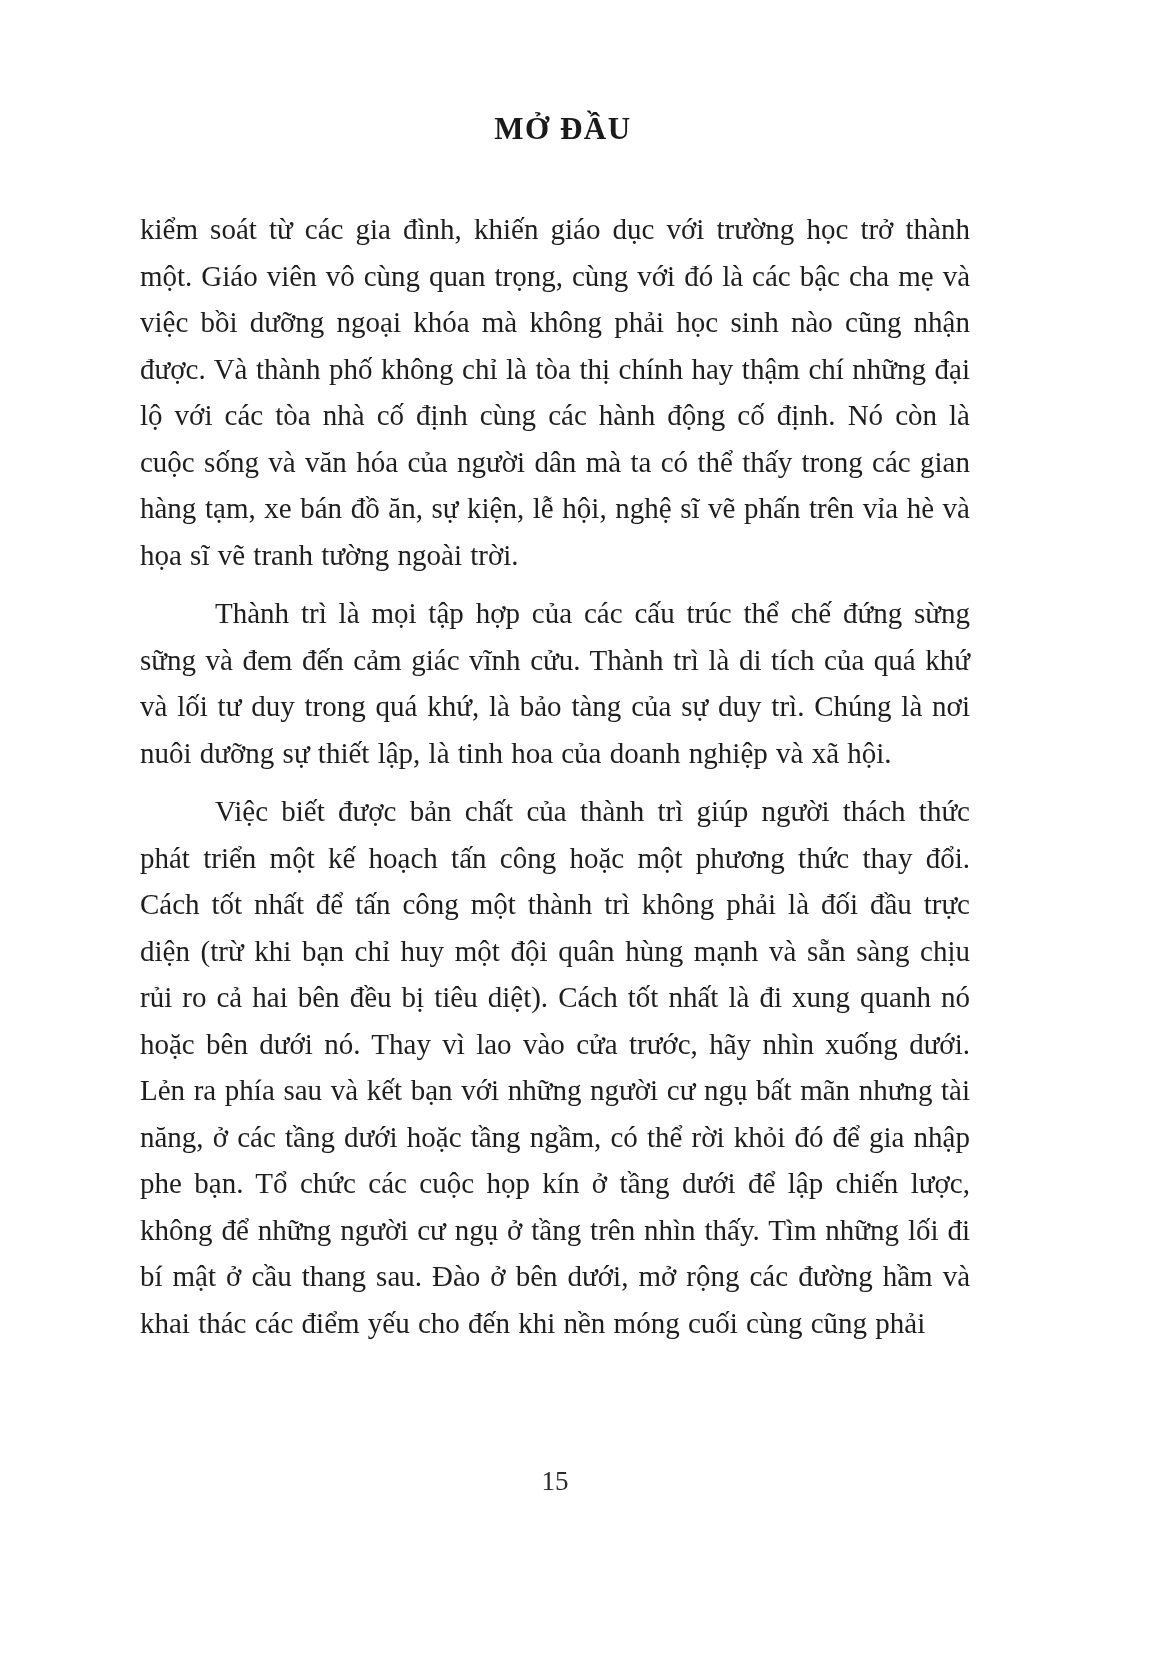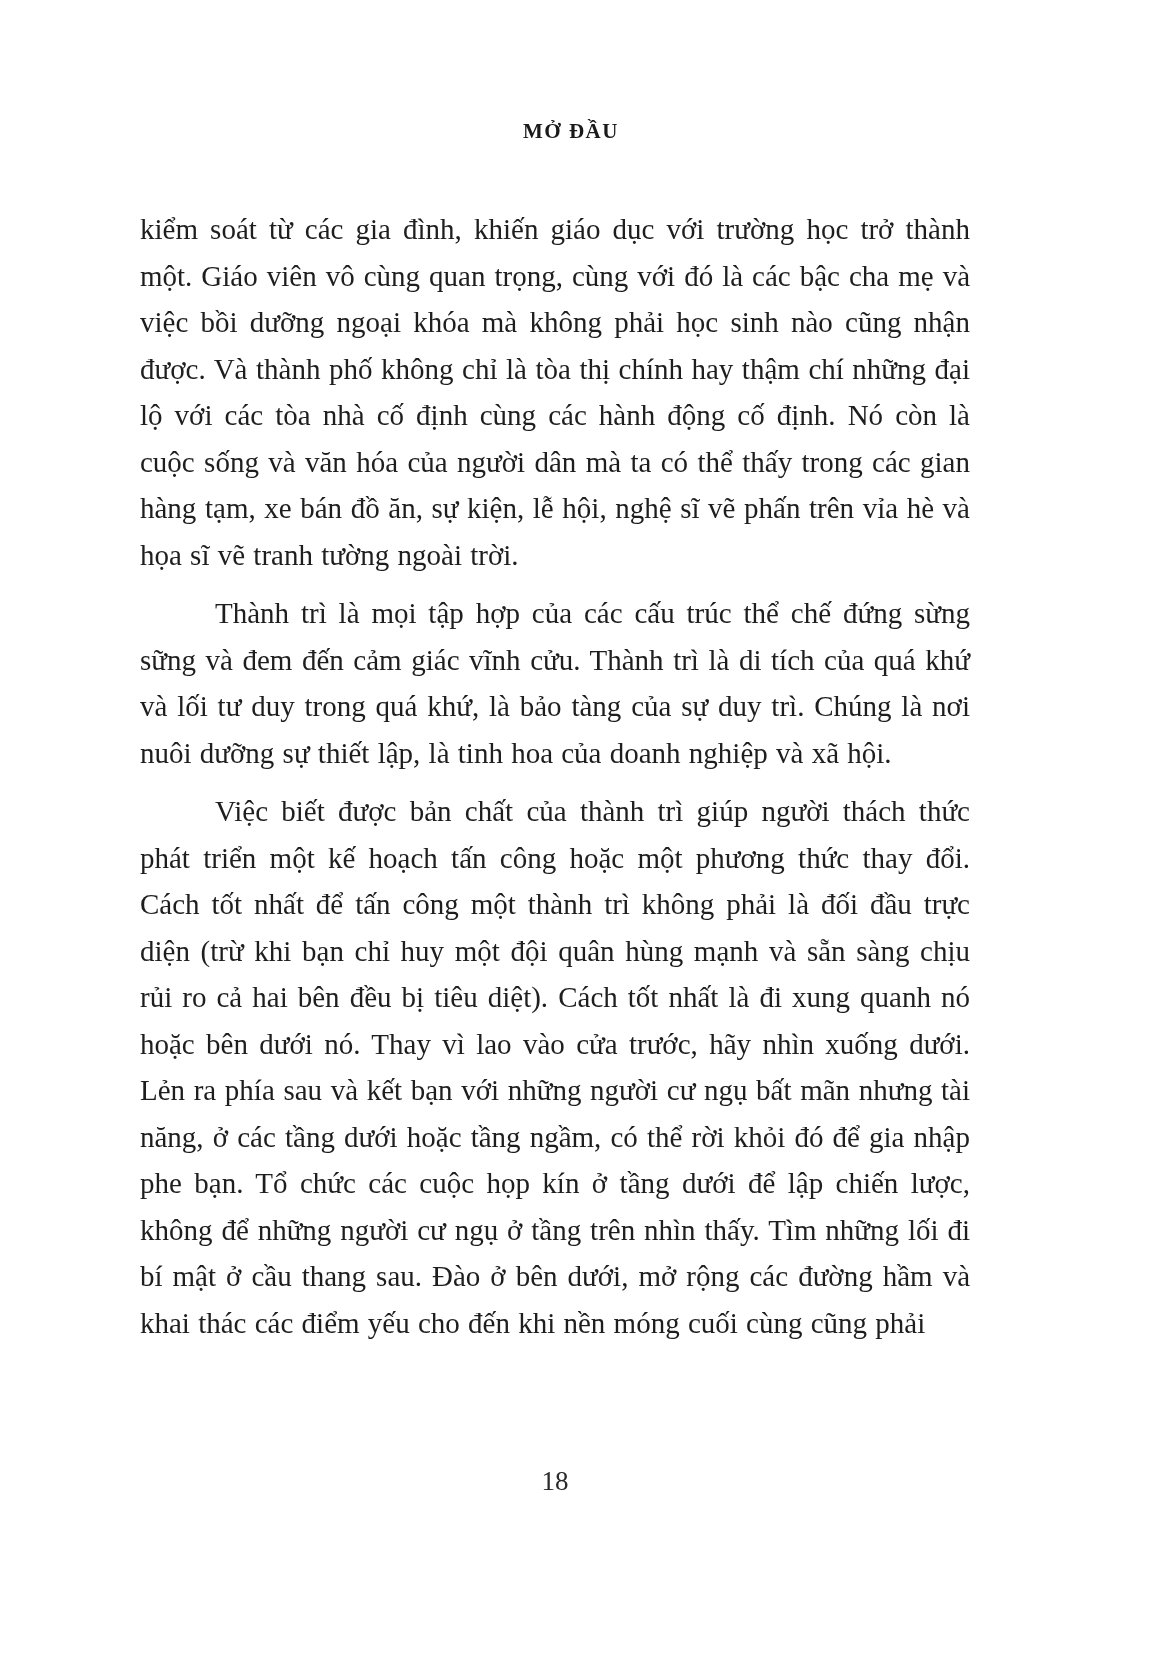--- a/index.html
+++ b/index.html
@@ -19,23 +19,23 @@
       position: absolute;
       inset: 0;
       background: #ffffff;
       overflow: hidden;
     }
     .chapter-title {
       position: absolute;
       top: 103px;
       left: 140px;
       width: 830px;
-      margin: 16px;
+      margin: 8px;
       text-align: center;
-      font-size: 21px;
+      font-size: 31px;
       font-weight: 600;
       letter-spacing: 1.5px;
       color: #1a1a1a;
     }
     .body-text {
       position: absolute;
       top: 196px;
       left: 140px;
       width: 830px;
       font-size: 29px;
@@ -68,15 +68,15 @@
 <div class="page">
 
   <h1 class="chapter-title">MỞ ĐẦU</h1>
 
   <div class="body-text">
     <p class="para first">kiểm soát từ các gia đình, khiến giáo dục với trường học trở thành một. Giáo viên vô cùng quan trọng, cùng với đó là các bậc cha mẹ và việc bồi dưỡng ngoại khóa mà không phải học sinh nào cũng nhận được. Và thành phố không chỉ là tòa thị chính hay thậm chí những đại lộ với các tòa nhà cố định cùng các hành động cố định. Nó còn là cuộc sống và văn hóa của người dân mà ta có thể thấy trong các gian hàng tạm, xe bán đồ ăn, sự kiện, lễ hội, nghệ sĩ vẽ phấn trên vỉa hè và họa sĩ vẽ tranh tường ngoài trời.</p>
     <p class="para">Thành trì là mọi tập hợp của các cấu trúc thể chế đứng sừng sững và đem đến cảm giác vĩnh cửu. Thành trì là di tích của quá khứ và lối tư duy trong quá khứ, là bảo tàng của sự duy trì. Chúng là nơi nuôi dưỡng sự thiết lập, là tinh hoa của doanh nghiệp và xã hội.</p>
     <p class="para">Việc biết được bản chất của thành trì giúp người thách thức phát triển một kế hoạch tấn công hoặc một phương thức thay đổi. Cách tốt nhất để tấn công một thành trì không phải là đối đầu trực diện (trừ khi bạn chỉ huy một đội quân hùng mạnh và sẵn sàng chịu rủi ro cả hai bên đều bị tiêu diệt). Cách tốt nhất là đi xung quanh nó hoặc bên dưới nó. Thay vì lao vào cửa trước, hãy nhìn xuống dưới. Lẻn ra phía sau và kết bạn với những người cư ngụ bất mãn nhưng tài năng, ở các tầng dưới hoặc tầng ngầm, có thể rời khỏi đó để gia nhập phe bạn. Tổ chức các cuộc họp kín ở tầng dưới để lập chiến lược, không để những người cư ngụ ở tầng trên nhìn thấy. Tìm những lối đi bí mật ở cầu thang sau. Đào ở bên dưới, mở rộng các đường hầm và khai thác các điểm yếu cho đến khi nền móng cuối cùng cũng phải</p>
   </div>
 
-  <div class="page-number">18</div>
+  <div class="page-number">15</div>
 
 </div>
 
 </body></html>

